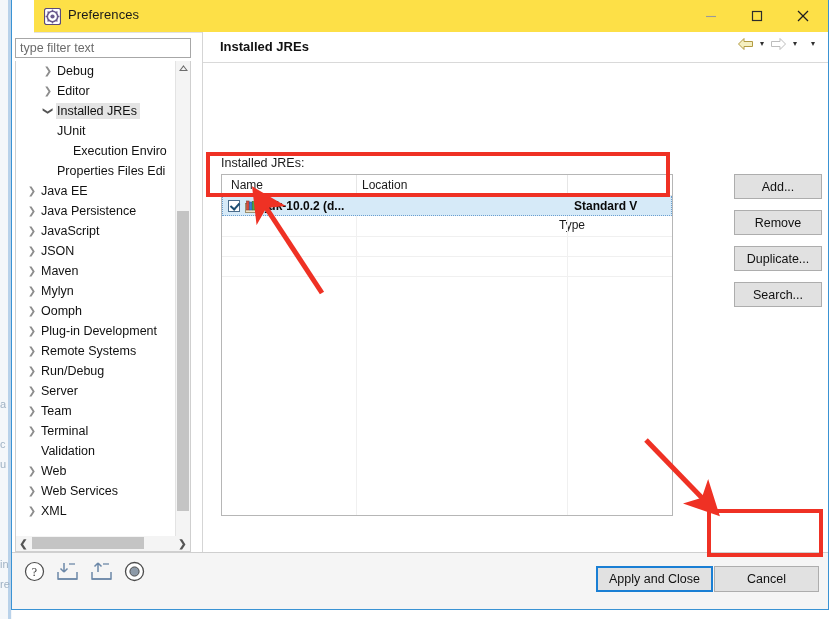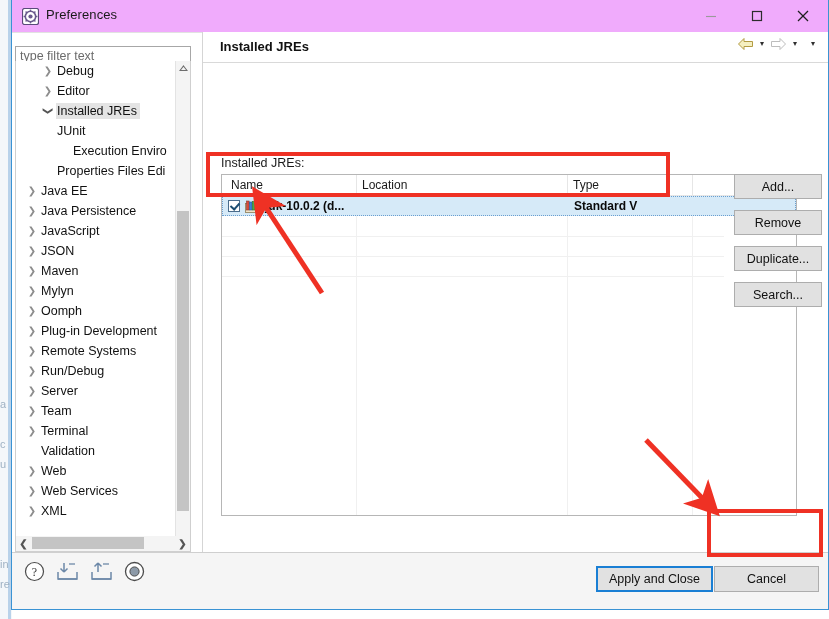--- a/index.html
+++ b/index.html
@@ -47,22 +47,23 @@
     background: #ffffff;
     border: 1px solid #3a93d4;
     border-top: none;
     box-sizing: border-box;
   }
 
   
   .titlebar {
     position: relative;
     height: 32px;
-    background: #f0abfc;
+    background: #fde047;
     border-bottom: 1px solid #e2e2e2;
+    margin-left: 22px;
   }
   .title-icon {
     position: absolute; left: 10px; top: 8px;
     width: 17px; height: 17px;
   }
   .title-text {
     position: absolute; left: 34px; top: 7px;
     font-size: 13px; color: #1a1a1a;
     letter-spacing: .1px;
   }
@@ -87,21 +88,20 @@
   .filter-box {
     position: absolute;
     left: 3px; top: 6px;
     width: 176px; height: 20px;
     border: 1px solid #a7a7a7;
     background: #ffffff;
     box-sizing: border-box;
     font-size: 12.5px;
     color: #6b6b6b;
     padding: 2px 0 0 4px;
-    margin-top: 8px;
   }
   .tree-pane {
     position: absolute;
     left: 3px; top: 29px;
     width: 176px; height: 488px;
     background: #ffffff;
     border: 1px solid #cfcfcf;
     border-top: none;
     box-sizing: border-box;
     overflow: hidden;
@@ -214,21 +214,21 @@
   .list-label {
     position: absolute;
     left: 18px; top: 124px;
     font-size: 12.5px; color: #1a1a1a;
   }
 
   
   .jre-table {
     position: absolute;
     left: 18px; top: 142px;
-    width: 576px; height: 342px;
+    width: 452px; height: 342px;
     background: #ffffff;
     border: 1px solid #b6b6b6;
     box-sizing: border-box;
     overflow: hidden;
   }
   .tbl-header {
     position: relative;
     height: 20px;
     background: #ffffff;
     border-bottom: 1px solid #e6e6e6;
@@ -553,21 +553,21 @@
             <span class="caret" style="padding-left:8px;">▾</span>
           </div>
         </div>
 
         <div class="list-label">Installed JREs:</div>
 
         <div class="jre-table">
           <div class="tbl-header">
             <span class="th" style="left:9px;">Name</span>
             <span class="th" style="left:140px;">Location</span>
-            <span class="th" style="left:351px;">Type</span>
+            <span class="th" style="left:337px;margin-top:40px;">Type</span>
             <span class="th-divider" style="left:134px;"></span>
             <span class="th-divider" style="left:345px;"></span>
             <span class="th-divider" style="left:470px;"></span>
           </div>
 
           <div class="tbl-row">
             <span class="row-check"></span>
             <span class="jre-icon">
               <svg width="15" height="13" viewBox="0 0 15 13">
                 <rect x="0.5" y="3.5" width="14" height="9" fill="#f0e3c8" stroke="#8a7a55" stroke-width="0.8"></rect>

